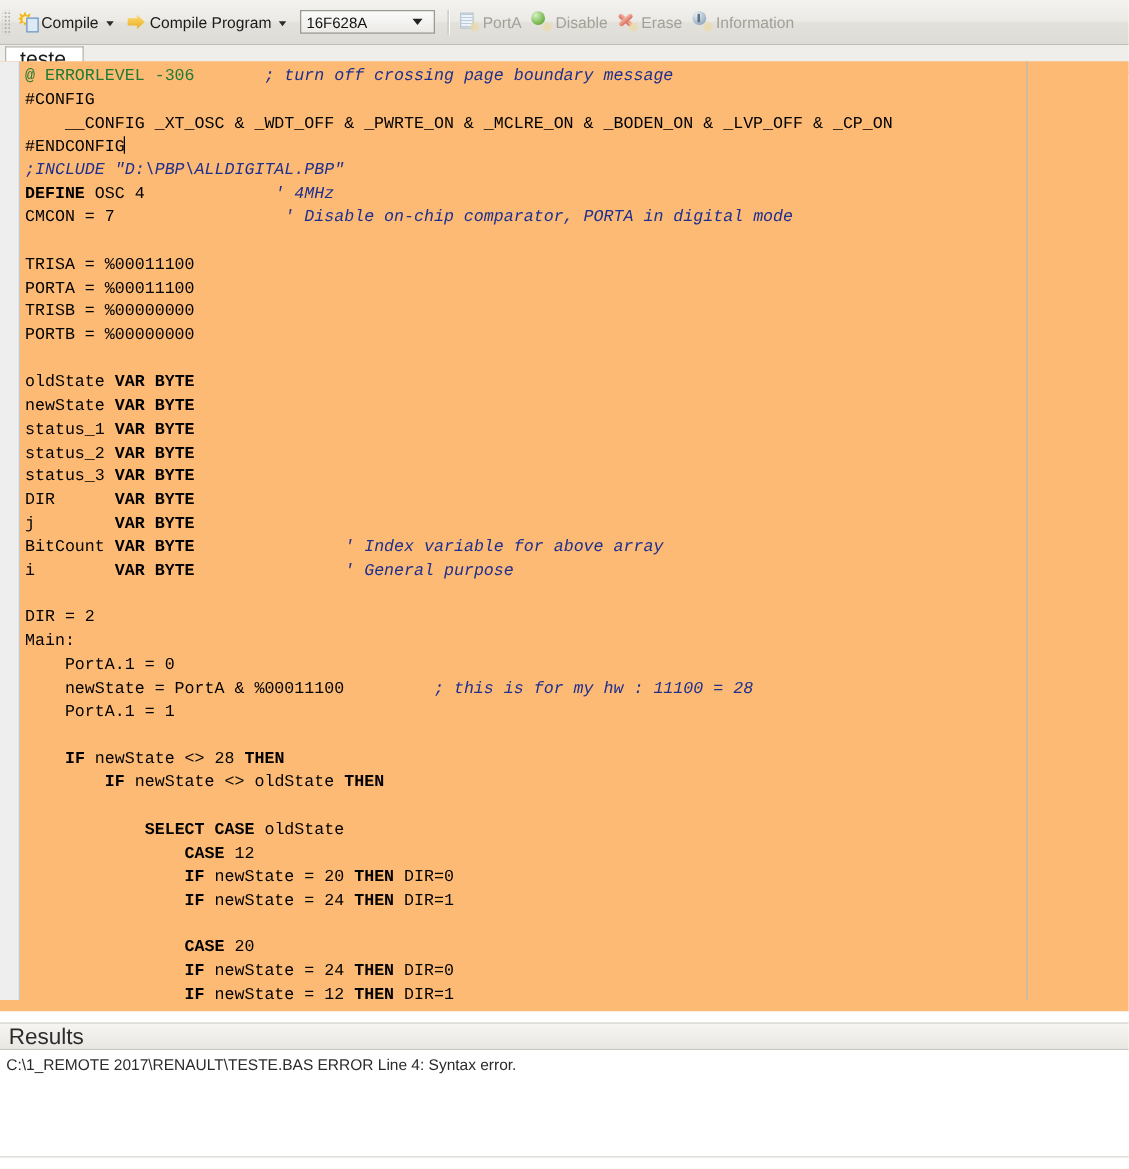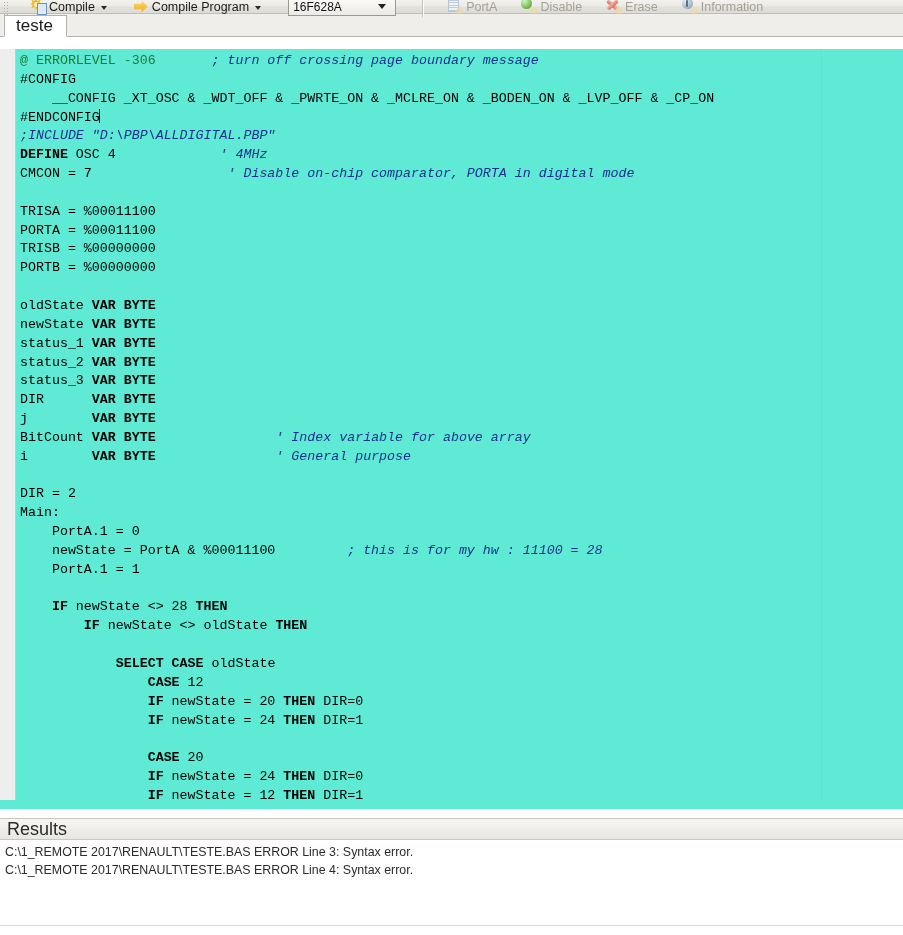--- a/index.html
+++ b/index.html
@@ -12,28 +12,27 @@
     height: 935px;
     font-family: "Liberation Sans", sans-serif;
     font-size: 12px;
     color: #000000;
     overflow: hidden;
     position: relative;
   }
 
   
   #toolbar {
-    height: 14px;
+    height: 36px;
     background: linear-gradient(to bottom, #f3f2ef 0%, #eceae5 48%, #e3e1db 52%, #dedcd6 100%);
     border-bottom: 1px solid #bfbdb6;
     display: flex;
     align-items: center;
     padding-left: 2px;
     box-sizing: border-box;
-    gap: 16px;
   }
   .grip {
     width: 6px;
     height: 20px;
     margin-right: 3px;
     background-image: radial-gradient(circle, #a9a7a0 0.8px, transparent 1px);
     background-size: 3px 3px;
     background-position: 1px 1px;
     opacity: .85;
   }
@@ -158,21 +157,21 @@
     position: relative; top: 1px;
     cursor: default;
   }
 
   
   #editor-wrap {
     position: absolute;
     left: 0; top: 49px;
     width: 903px;
     height: 760px;
-    background: #5eead4;
+    background: #fdba74;
     box-sizing: border-box;
     overflow: hidden;
   }
   #gutter {
     position: absolute; left: 0; top: 0;
     width: 15px; height: 751px;
     background: #eeeeee;
     border-right: 1px solid #c8c8c8;
   }
   #margin-guide {
@@ -311,17 +310,16 @@
   <div id="margin-guide"></div>
   <div id="code"><div class="ln"><span class="grn">@ ERRORLEVEL -306</span><span>       </span><span class="cmt">; turn off crossing page boundary message</span></div><div class="ln"><span>#CONFIG</span></div><div class="ln"><span>    __CONFIG _XT_OSC &amp; _WDT_OFF &amp; _PWRTE_ON &amp; _MCLRE_ON &amp; _BODEN_ON &amp; _LVP_OFF &amp; _CP_ON</span></div><div class="ln"><span>#ENDCONFIG</span><span class="caret"></span></div><div class="ln"><span class="cmt">;INCLUDE "D:\PBP\ALLDIGITAL.PBP"</span></div><div class="ln"><span class="kw">DEFINE</span><span> OSC 4             </span><span class="cmt">' 4MHz</span></div><div class="ln"><span>CMCON = 7                 </span><span class="cmt">' Disable on-chip comparator, PORTA in digital mode</span></div><div class="ln"><span></span>​</div><div class="ln"><span>TRISA = %00011100</span></div><div class="ln"><span>PORTA = %00011100</span></div><div class="ln"><span>TRISB = %00000000</span></div><div class="ln"><span>PORTB = %00000000</span></div><div class="ln"><span></span>​</div><div class="ln"><span>oldState </span><span class="kw">VAR BYTE</span></div><div class="ln"><span>newState </span><span class="kw">VAR BYTE</span></div><div class="ln"><span>status_1 </span><span class="kw">VAR BYTE</span></div><div class="ln"><span>status_2 </span><span class="kw">VAR BYTE</span></div><div class="ln"><span>status_3 </span><span class="kw">VAR BYTE</span></div><div class="ln"><span>DIR      </span><span class="kw">VAR BYTE</span></div><div class="ln"><span>j        </span><span class="kw">VAR BYTE</span></div><div class="ln"><span>BitCount </span><span class="kw">VAR BYTE</span><span>               </span><span class="cmt">' Index variable for above array</span></div><div class="ln"><span>i        </span><span class="kw">VAR BYTE</span><span>               </span><span class="cmt">' General purpose</span></div><div class="ln"><span></span>​</div><div class="ln"><span>DIR = 2</span></div><div class="ln"><span>Main:</span></div><div class="ln"><span>    PortA.1 = 0</span></div><div class="ln"><span>    newState = PortA &amp; %00011100         </span><span class="cmt">; this is for my hw : 11100 = 28</span></div><div class="ln"><span>    PortA.1 = 1</span></div><div class="ln"><span></span>​</div><div class="ln"><span>    </span><span class="kw">IF</span><span> newState &lt;&gt; 28 </span><span class="kw">THEN</span></div><div class="ln"><span>        </span><span class="kw">IF</span><span> newState &lt;&gt; oldState </span><span class="kw">THEN</span></div><div class="ln"><span></span>​</div><div class="ln"><span>            </span><span class="kw">SELECT CASE</span><span> oldState</span></div><div class="ln"><span>                </span><span class="kw">CASE</span><span> 12</span></div><div class="ln"><span>                </span><span class="kw">IF</span><span> newState = 20 </span><span class="kw">THEN</span><span> DIR=0</span></div><div class="ln"><span>                </span><span class="kw">IF</span><span> newState = 24 </span><span class="kw">THEN</span><span> DIR=1</span></div><div class="ln"><span></span>​</div><div class="ln"><span>                </span><span class="kw">CASE</span><span> 20</span></div><div class="ln"><span>                </span><span class="kw">IF</span><span> newState = 24 </span><span class="kw">THEN</span><span> DIR=0</span></div><div class="ln"><span>                </span><span class="kw">IF</span><span> newState = 12 </span><span class="kw">THEN</span><span> DIR=1</span></div></div>
 
 </div>
 
 <div id="results-panel">
   <div id="results-header">
     <span>Results</span>
   </div>
   <div id="results-list">
-    <div class="res-row">C:\1_REMOTE 2017\RENAULT\TESTE.BAS ERROR Line 3: Syntax error.</div>
     <div class="res-row">C:\1_REMOTE 2017\RENAULT\TESTE.BAS ERROR Line 4: Syntax error.</div>
   </div>
   <div id="results-bottom-rule"></div>
 </div>
 
 </body></html>

